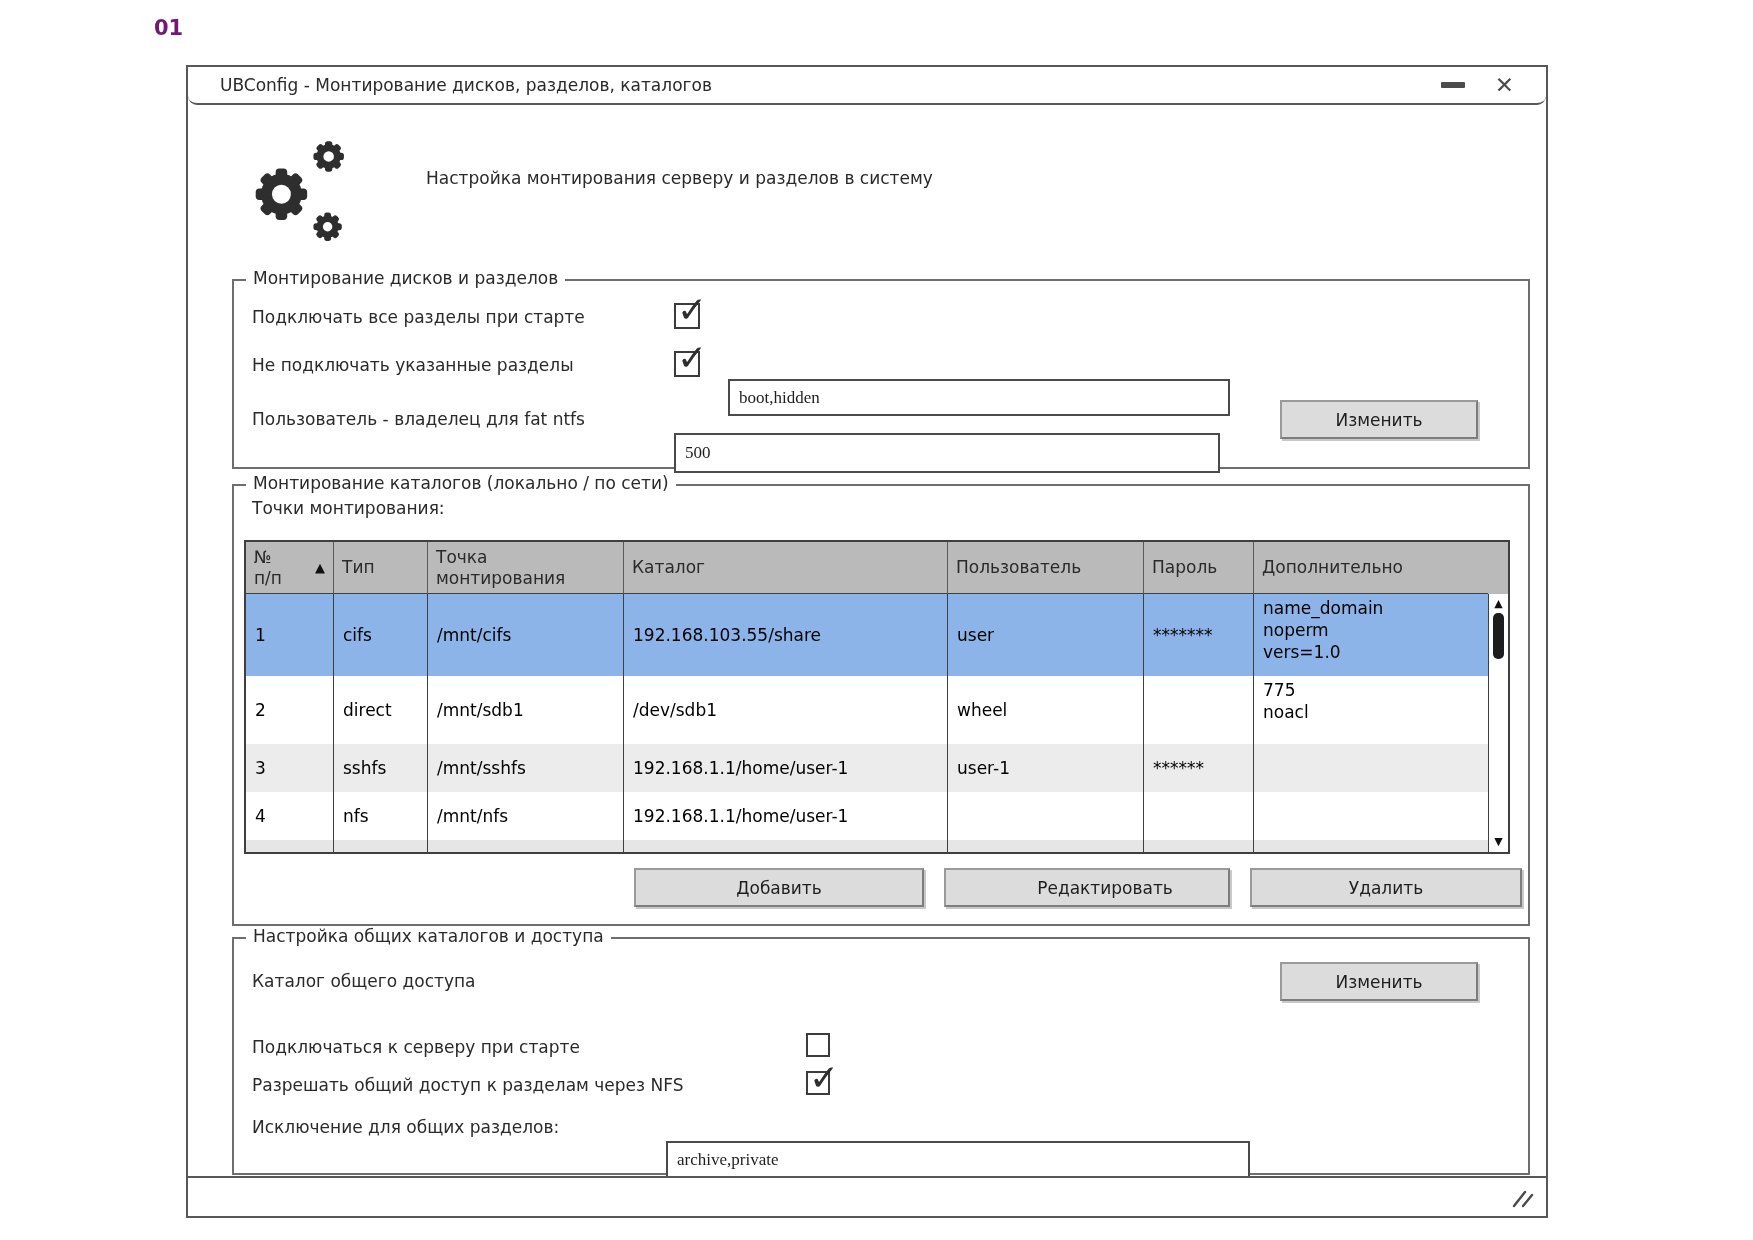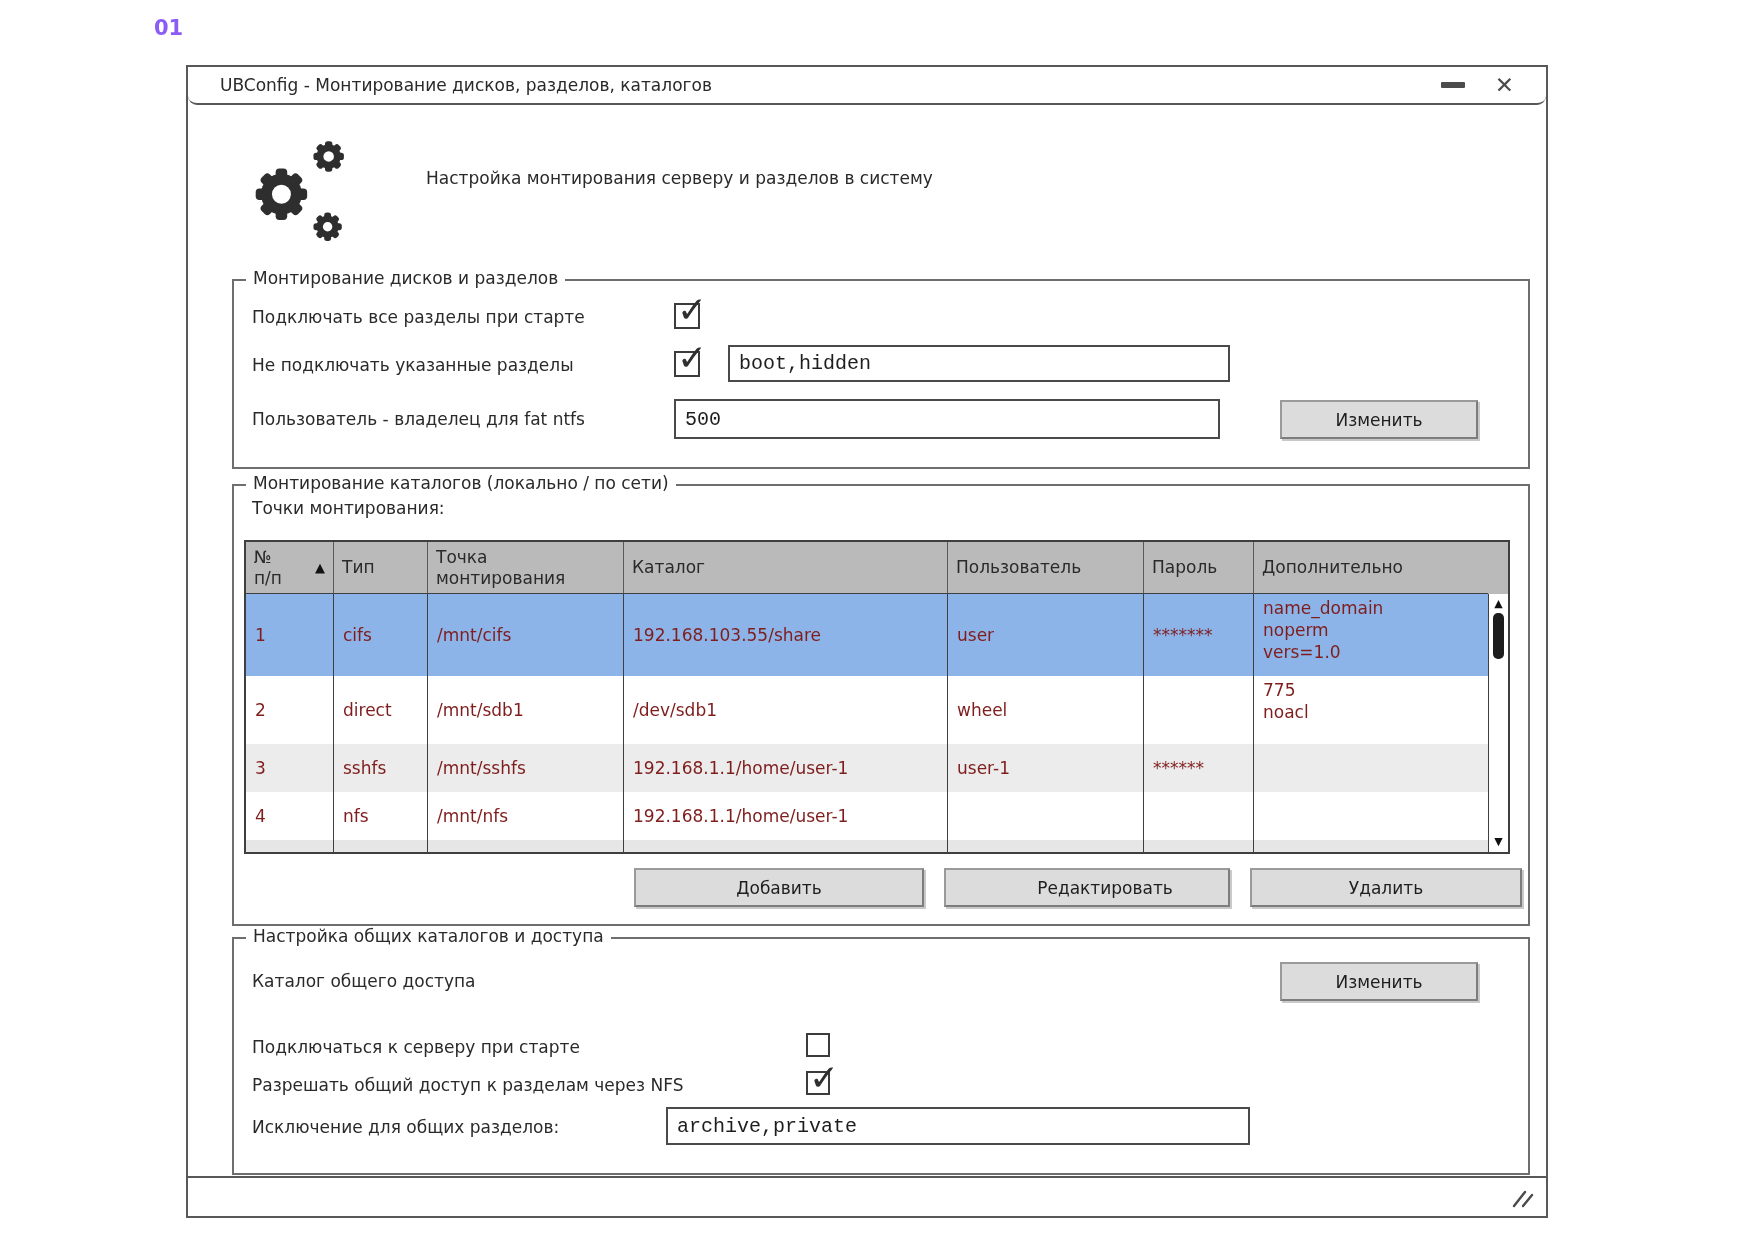--- a/index.html
+++ b/index.html
@@ -1,20 +1,20 @@
 <!DOCTYPE html>
 <html><head>
 <meta charset="utf-8">
 <style>
   html,body{margin:0;padding:0;background:#fff;}
   .canvas{position:relative;width:1753px;height:1240px;background:#fff;overflow:hidden;
           font-family:"DejaVu Sans",sans-serif;color:#2a2a2a;}
   *{box-sizing:border-box;}
 
-  .page-label{position:absolute;left:154px;top:16px;font-size:21px;font-weight:bold;color:#8b5cf6;}
+  .page-label{position:absolute;left:154px;top:16px;font-size:21px;font-weight:bold;color:#701a75;}
 
   .window{position:absolute;left:186px;top:65px;width:1362px;height:1153px;
           border:2px solid #58585a;background:#fff;}
 
   
   .titlebar{height:38px;border-bottom:2px solid #58585a;display:flex;align-items:center;padding:0 32px;border-radius:9px;}
   .title{font-size:17px;}
   .win-controls{margin-left:auto;display:flex;align-items:center;gap:30px;}
   .min-icon{width:24px;height:6px;background:#4c4c4c;border-radius:1px;cursor:pointer;}
   .close-icon{font-size:23px;font-weight:bold;color:#4c4c4c;line-height:1;cursor:pointer;}
@@ -30,38 +30,38 @@
 
   #group-disk{left:44px;top:212px;width:1298px;height:190px;}
   #group-dir{left:44px;top:417px;width:1298px;height:442px;}
   #group-share{left:44px;top:870px;width:1298px;height:238px;}
 
   
   .checkbox{position:absolute;width:26px;height:26px;border:2px solid #3c3c3c;background:#fff;cursor:pointer;}
   .checkbox .mark{position:absolute;left:1px;top:-13px;font-size:36px;font-weight:bold;color:#2f2f2f;line-height:1;}
 
   
-  .tbox{position:absolute;border:2px solid #4a4a4a;background:#fff;font-family:Liberation Mono, monospace;
-        font-size:20px;color:#1e1e1e;padding:0 9px;outline:none;}
+  .tbox{position:absolute;border:2px solid #4a4a4a;background:#fff;font-family:Liberation Serif, serif;
+        font-size:17px;color:#1e1e1e;padding:0 9px;outline:none;margin-top:34px;}
   .btn{position:absolute;background:#dcdcdc;border:2px solid #9a9a9a;border-bottom-color:#7d7d7d;
        border-right-color:#7d7d7d;box-shadow:2px 2px 0 #c9c9c9;font-family:"DejaVu Sans",sans-serif;
        font-size:17px;color:#1e1e1e;cursor:pointer;}
 
   
   .mount-table{position:absolute;left:10px;top:54px;width:1266px;height:314px;border:2px solid #3f3f3f;background:#fff;}
   .mount-table::before{content:"";position:absolute;right:0;top:0;width:20px;height:52px;
        background:#bababa;border-bottom:1px solid #3f3f3f;}
   .tgrid{display:grid;width:1244px;grid-template-columns:88px 94px 196px 324px 196px 110px 236px;
        grid-template-rows:52px 82px 68px 48px 48px 1fr;height:100%;}
   .th{background:#bababa;border-right:1px solid #5a5a5a;border-bottom:1px solid #3f3f3f;
       padding:3px 8px;font-size:17px;display:flex;align-items:center;white-space:pre-line;line-height:1.2;cursor:pointer;}
   .th-num{justify-content:space-between;}
   .sort{font-size:13px;color:#111;margin-left:4px;}
   .tr{display:contents;}
-  .td{padding:2px 9px;font-size:17px;color:#7f1d1d;border-right:1px solid #3f3f3f;
+  .td{padding:2px 9px;font-size:17px;color:#000000;border-right:1px solid #3f3f3f;
       display:flex;align-items:center;white-space:pre-line;line-height:1.3;cursor:default;}
   .td-extra{align-items:flex-start;padding-top:3px;}
   .tr-sel .td{background:#8db4e8;}
   .tr-alt .td{background:#ececec;}
   .tr-part .td{background:#e6e6e6;}
 
   
   .vscroll{position:absolute;top:52px;right:0;bottom:0;width:20px;border-left:1px solid #3f3f3f;
       display:flex;flex-direction:column;align-items:center;background:#fff;}
   .vs-arrow{font-size:11px;color:#101010;line-height:1;cursor:pointer;}

